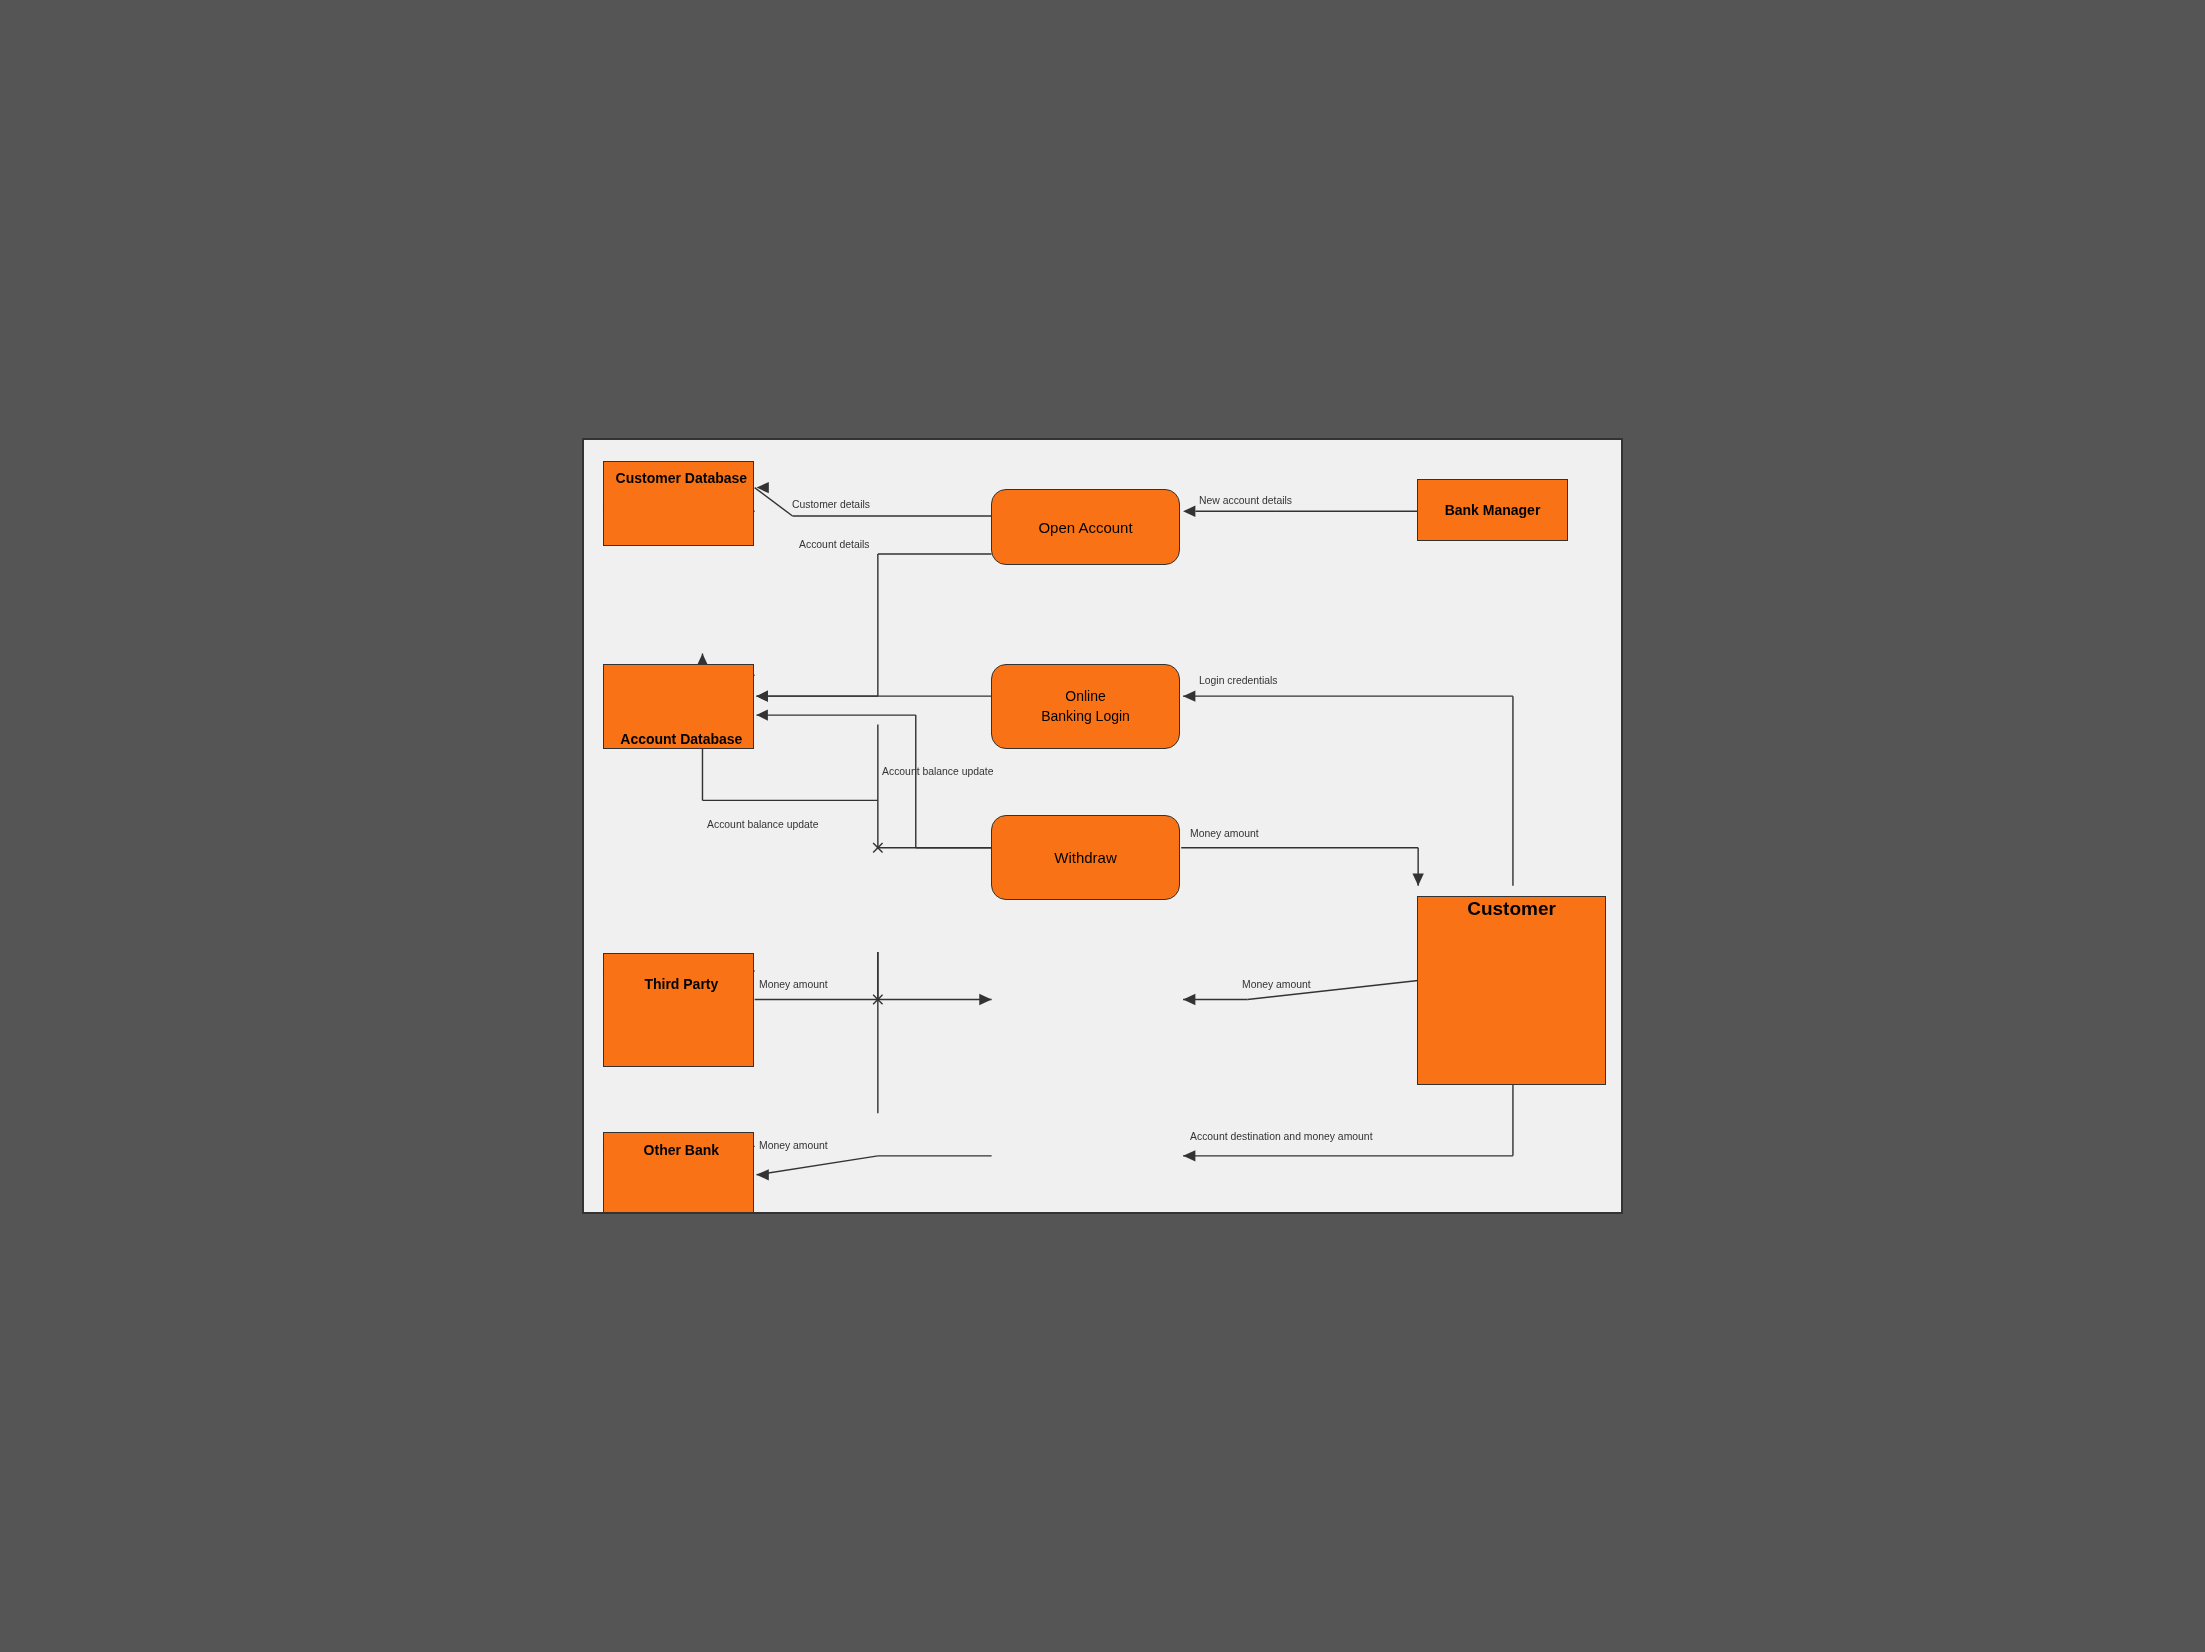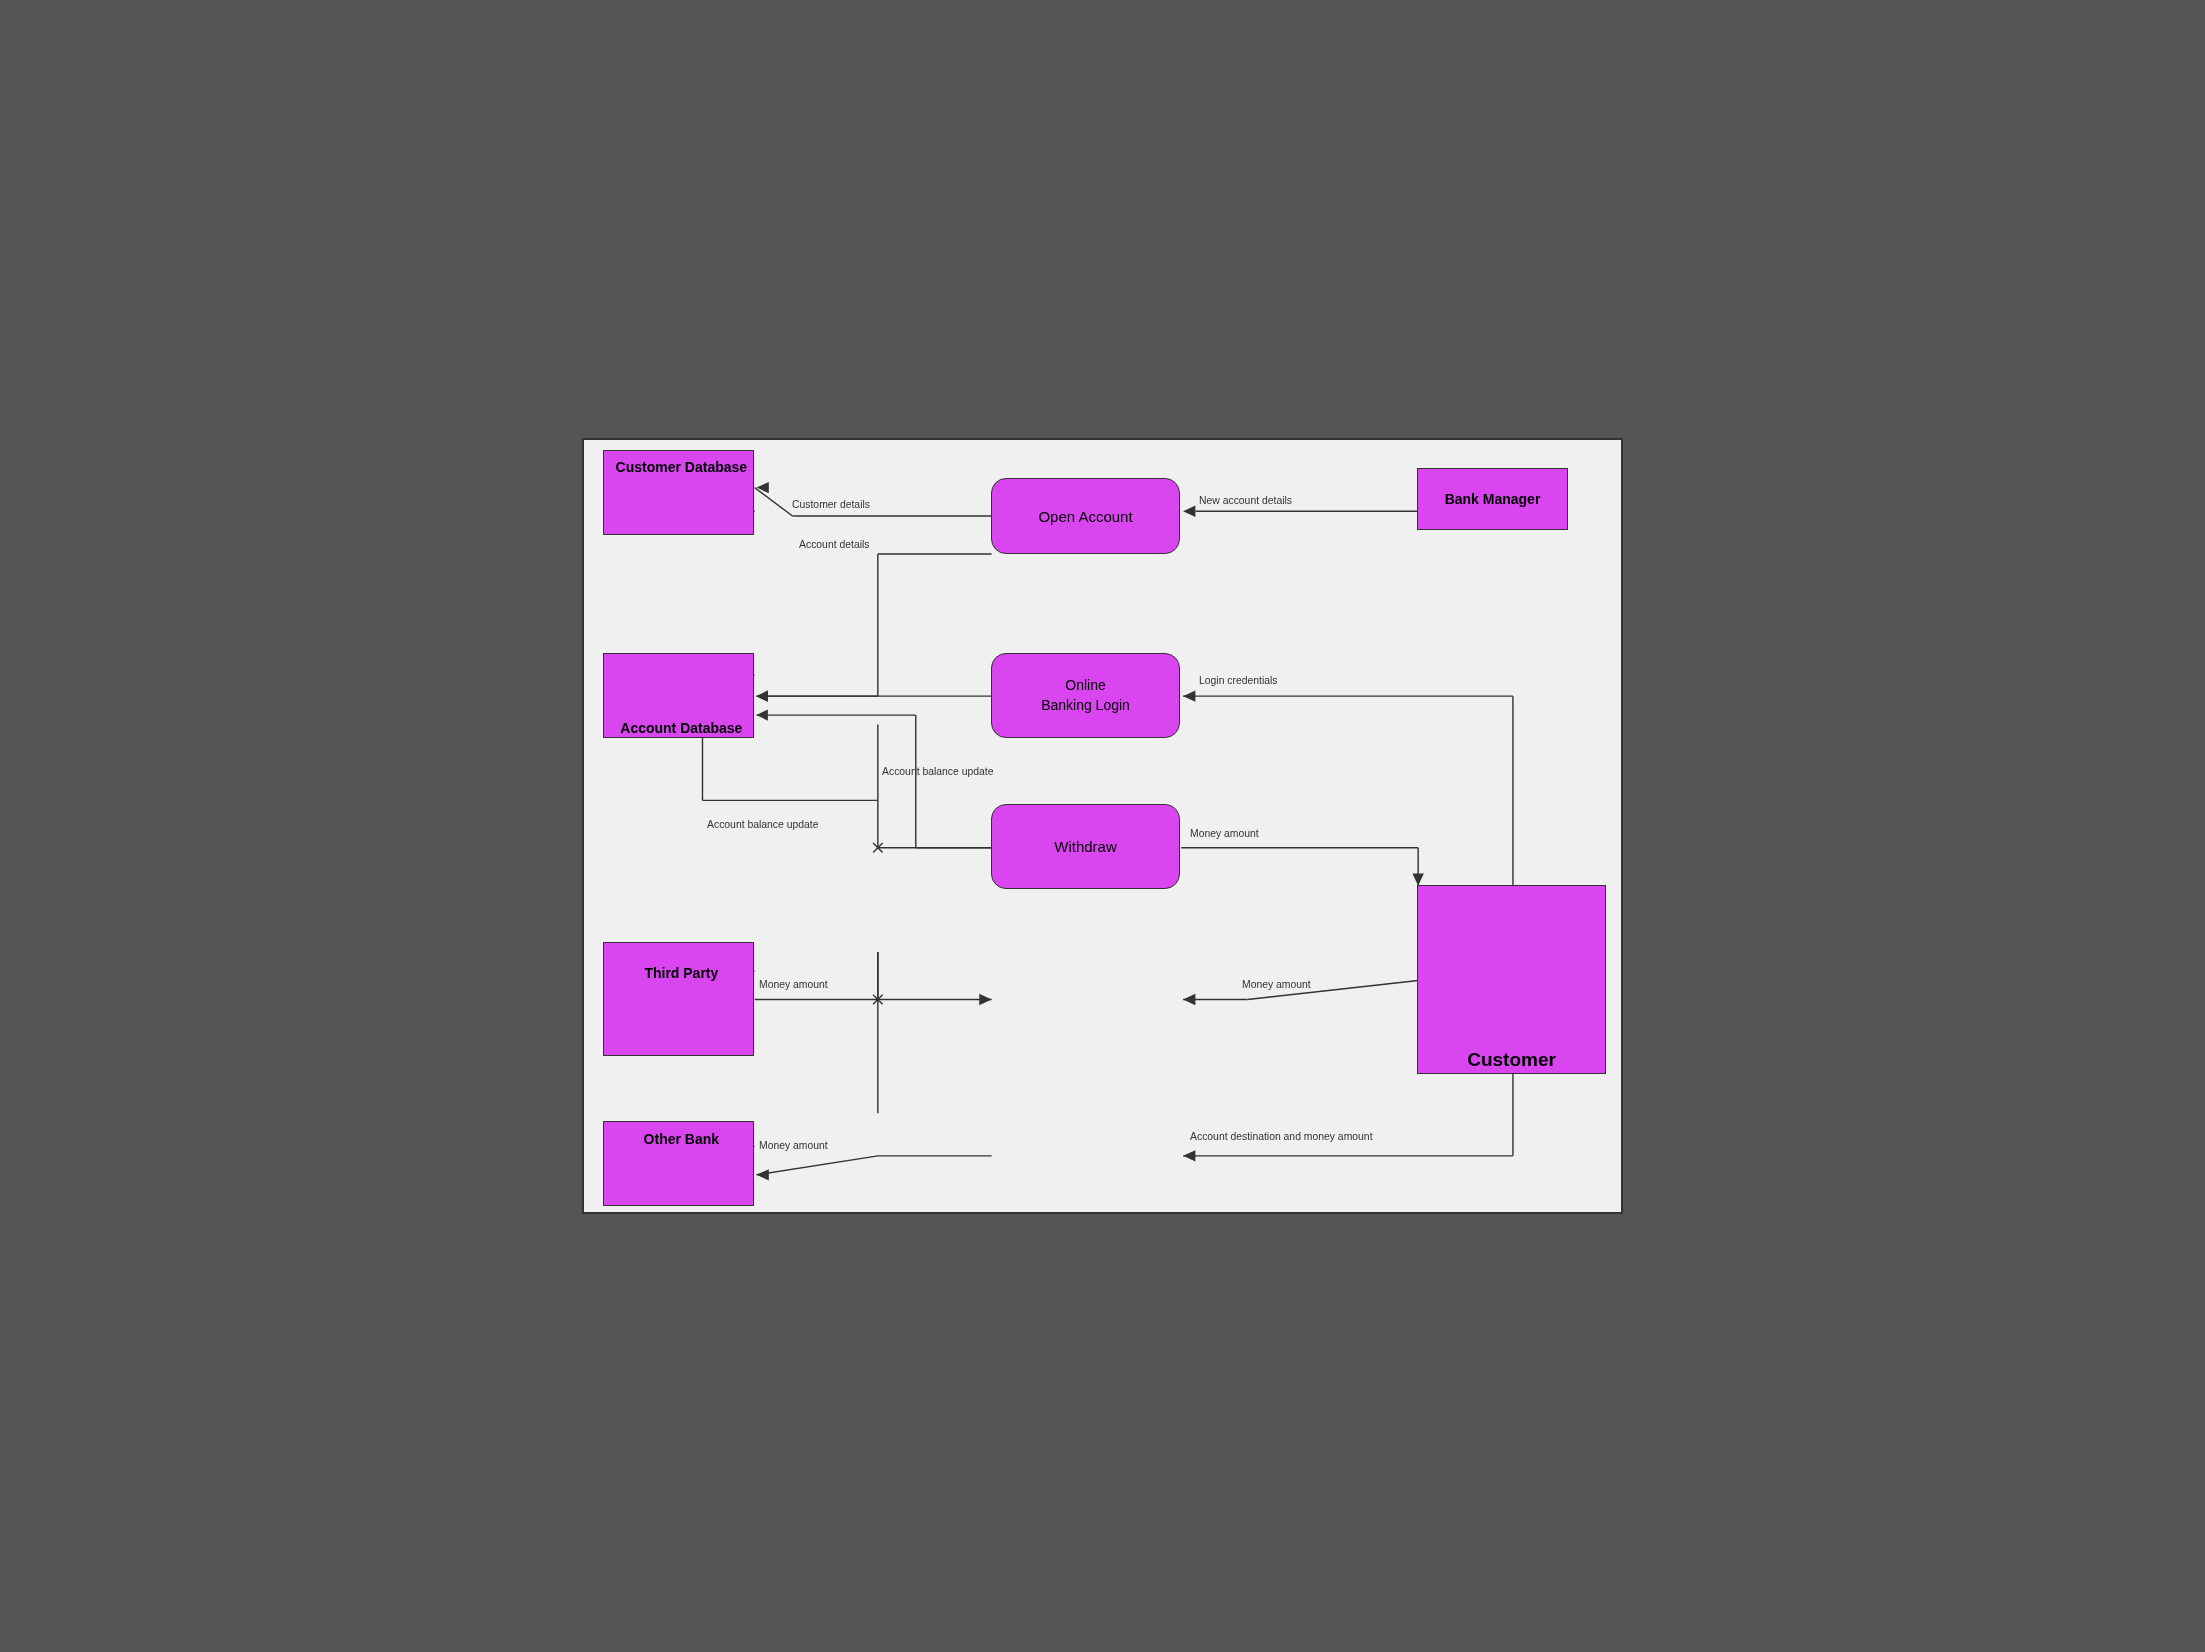--- a/index.html
+++ b/index.html
@@ -21,27 +21,28 @@
     }
     svg.diagram-svg {
       position: absolute;
       top: 0; left: 0;
       width: 100%;
       height: 100%;
     }
     .node-box {
       position: absolute;
       border: 1.9px solid #333;
-      background: #d946ef;
+      background: #f97316;
       display: flex;
       align-items: center;
       justify-content: center;
       text-align: center;
       font-size: 14px;
       font-weight: normal;
+      margin-top: 11px;
     }
     .node-rounded {
       border-radius: 15px;
     }
     .node-rect {
       border-radius: 0;
     }
     .arrow-label {
       position: absolute;
       font-size: 10.4px;
@@ -152,21 +153,21 @@
 
   <div class="node-box node-rect" style="left:19px;top:681px;width:151px;height:85px;flex-direction:column;justify-content:flex-start;padding-top:7.6px;">
     <div style="font-size:14px;font-weight:bold;text-align:left;padding-left:5.7px;line-height:1.3;">Other Bank</div>
   </div>
 
   <div class="node-box node-rect" style="left:833px;top:28px;width:151px;height:62px;flex-direction:column;justify-content:center;">
     <div style="font-size:14px;font-weight:bold;text-align:center;line-height:1.3;">Bank
 Manager</div>
   </div>
 
-  <div class="node-box node-rect" style="left:833px;top:445px;width:189px;height:189px;flex-direction:column;justify-content:flex-end;">
+  <div class="node-box node-rect" style="left:833px;top:445px;width:189px;height:189px;flex-direction:column;justify-content:flex-start;">
     <div style="font-size:19px;font-weight:bold;text-align:center;line-height:1.3;">Customer</div>
   </div>
 
   <div class="node-box node-rounded" style="left:407px;top:38px;width:189px;height:76px;">
     <div style="font-size:15px;font-weight:normal;">Open Account</div>
   </div>
 
   <div class="node-box node-rounded" style="left:407px;top:364px;width:189px;height:85px;">
     <div style="font-size:15px;font-weight:normal;">Withdraw</div>
   </div>

